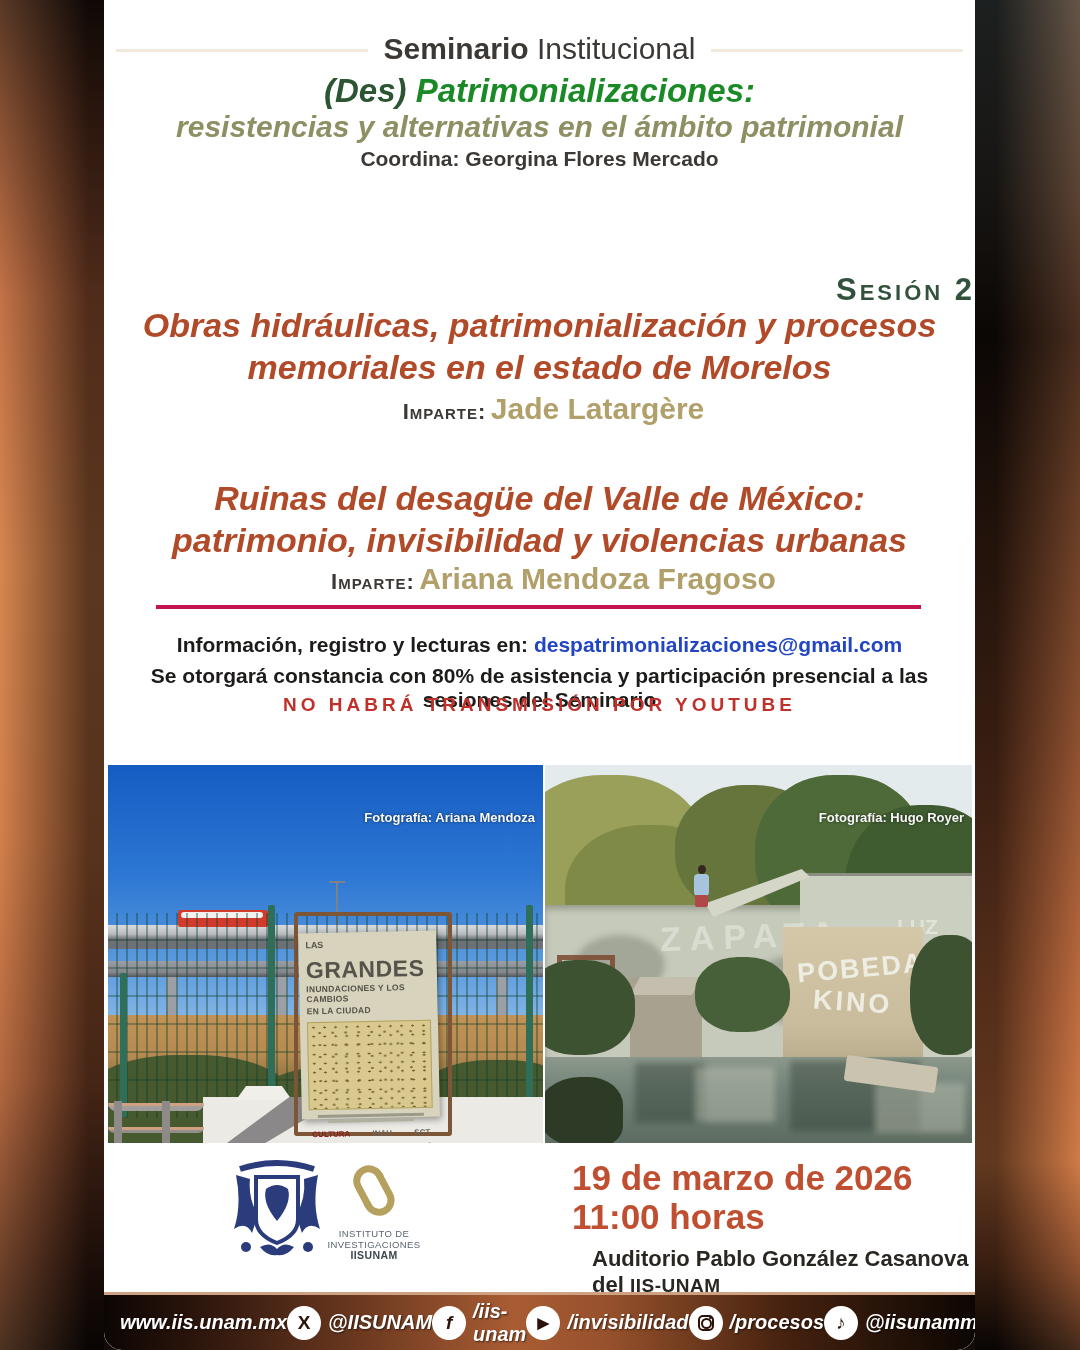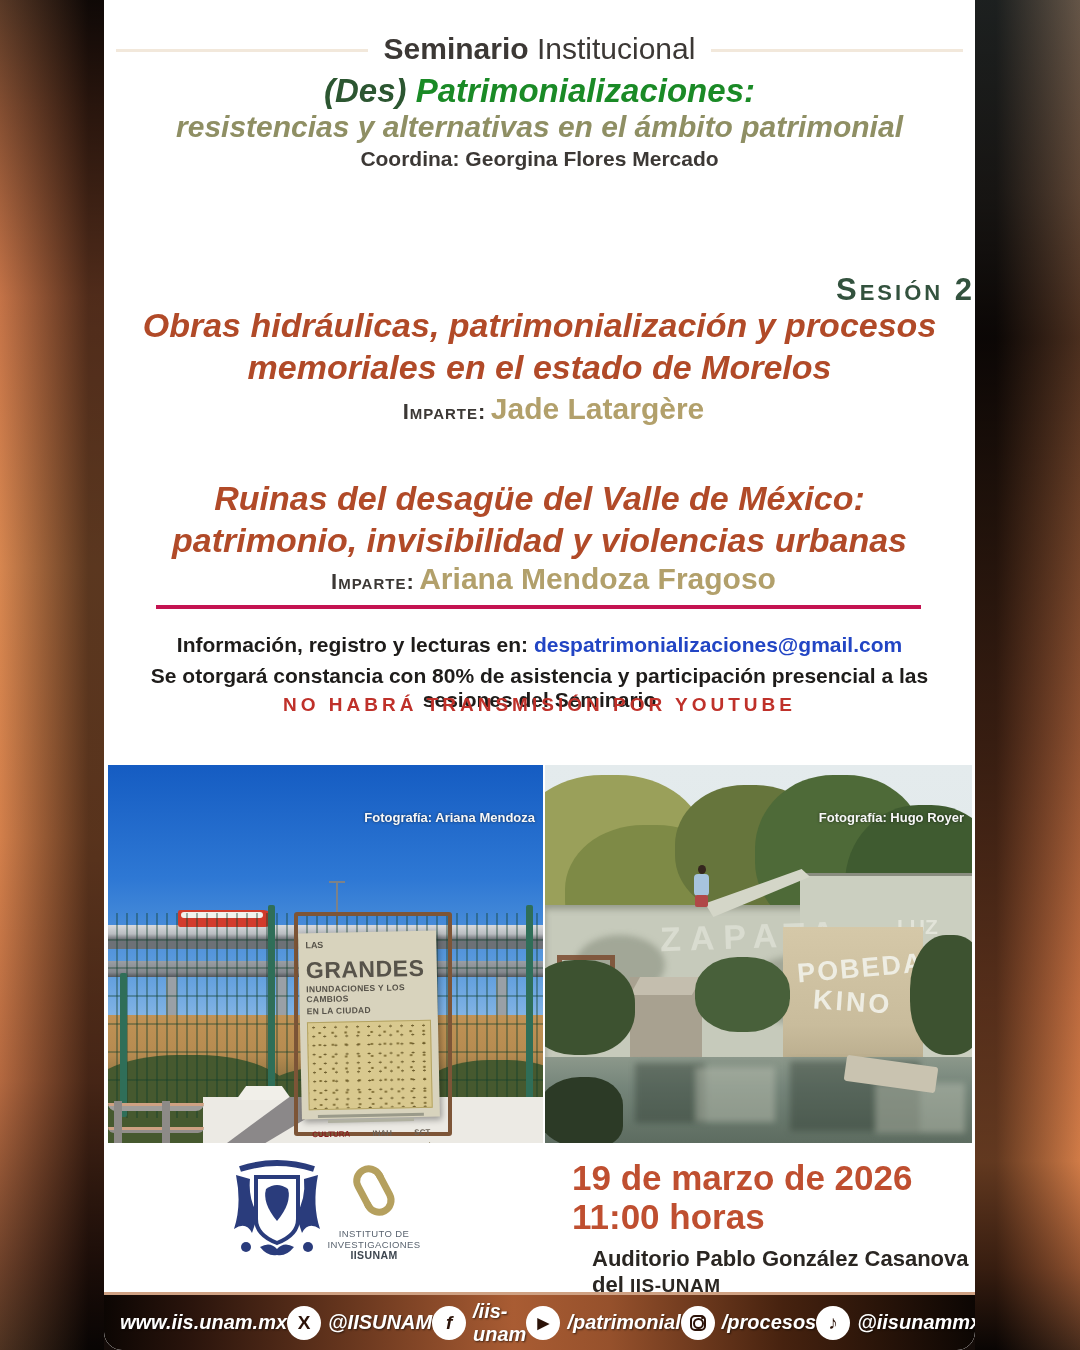--- a/index.html
+++ b/index.html
@@ -340,21 +340,21 @@
     <div class="soc-item">
       <span class="circ">
           <span class="g" style="font-style:italic;">f</span>
         </span>
       <span class="soc-txt">/iis-unam</span>
     </div>
     <div class="soc-item">
       <span class="circ">
           <span class="g yt">▶</span>
         </span>
-      <span class="soc-txt">/patrimonial</span>
+      <span class="soc-txt">/invisibilidad</span>
     </div>
     <div class="soc-item">
       <span class="circ">
           <span class="ig-cam"></span>
         </span>
       <span class="soc-txt">/procesos</span>
     </div>
     <div class="soc-item">
       <span class="circ">
           <span class="g">♪</span>

